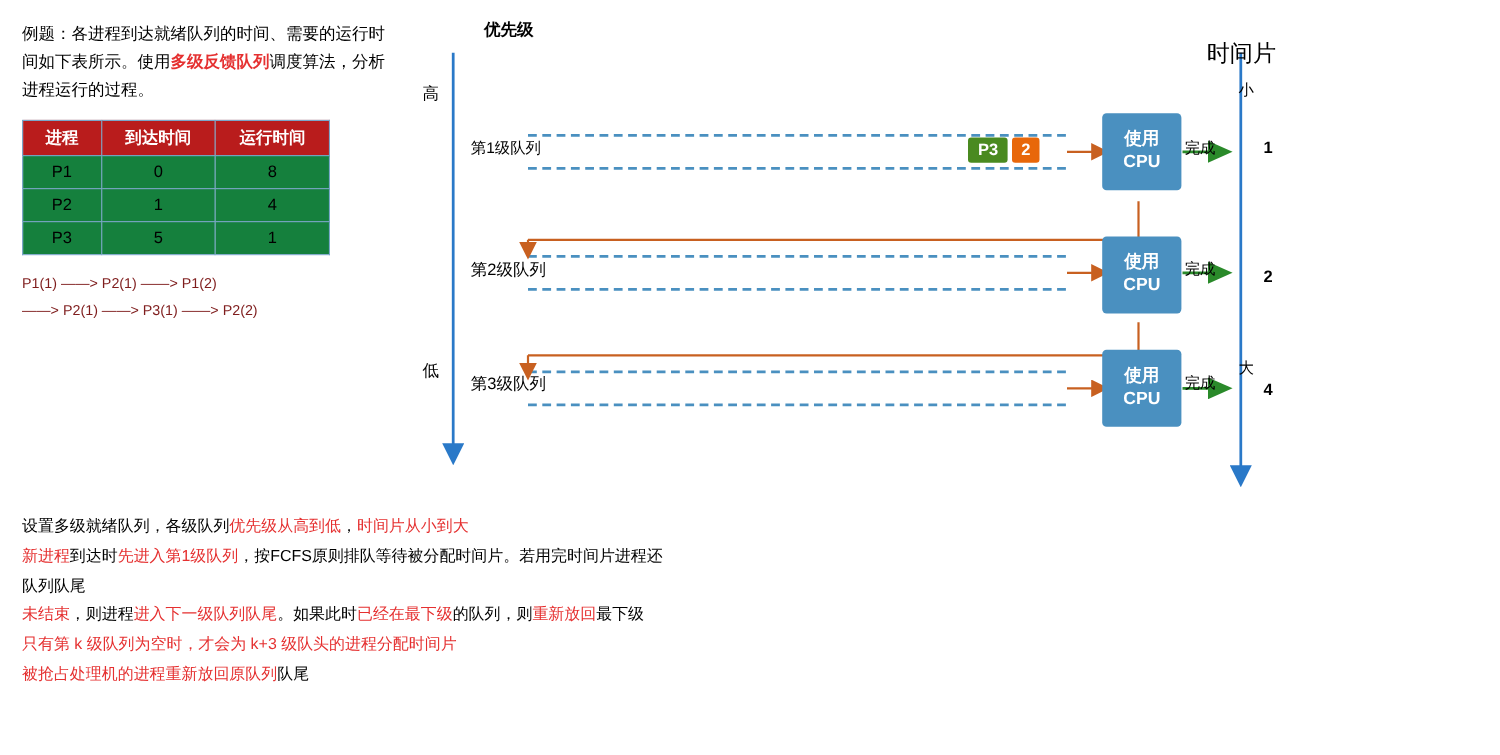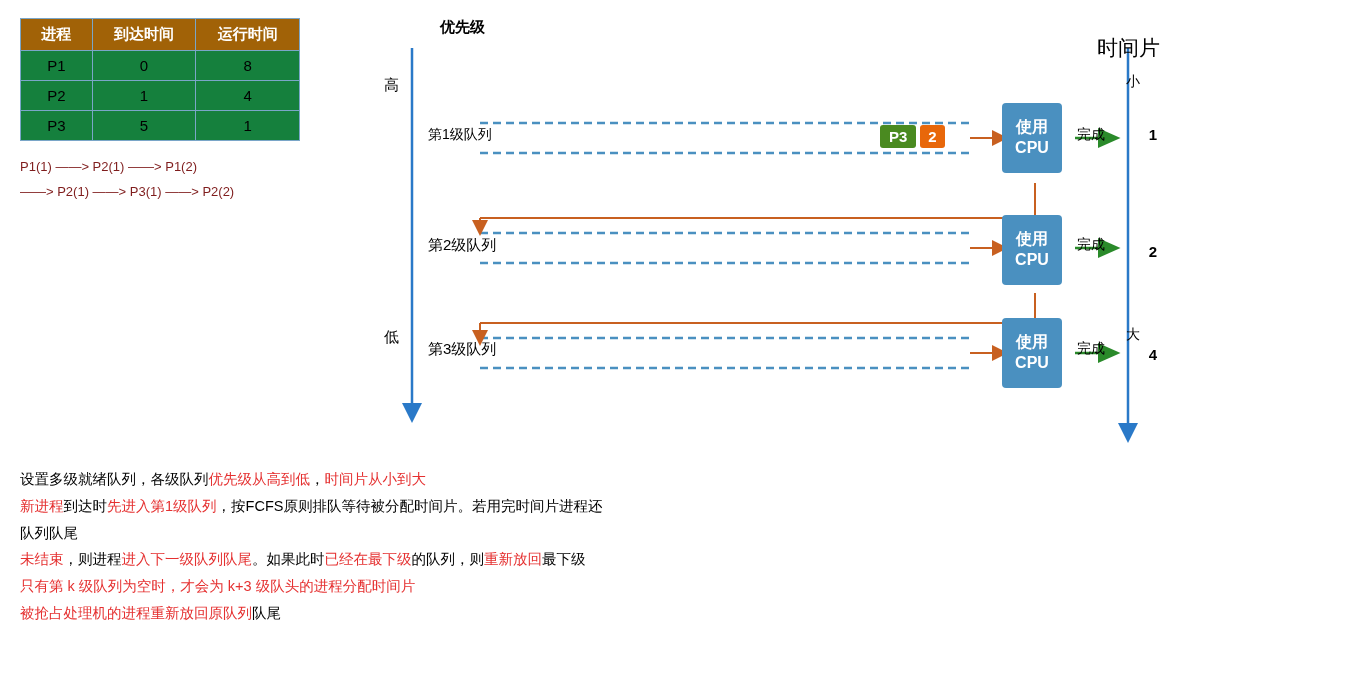--- a/index.html
+++ b/index.html
@@ -40,21 +40,21 @@
       margin-bottom: 14px;
       width: 280px;
     }
     .process-table th, .process-table td {
       border: 1px solid #7aa6c8;
       text-align: center;
       padding: 6px 18px;
       font-size: 15px;
     }
     .process-table thead tr {
-      background: #a16207;
+      background: #b91c1c;
       color: #fff;
       font-family: Liberation Serif, serif;
     }
     .process-table tbody tr {
       background: #15803d;
     }
 
     .schedule-text {
       font-size: 13px;
       line-height: 1.9;
@@ -86,21 +86,21 @@
     
     .cpu-box {
       background: #4a90c0;
       color: #fff;
       font-size: 16px;
       font-weight: bold;
       text-align: center;
       padding: 10px 14px;
       border-radius: 4px;
       line-height: 1.3;
-      width: 60px;
+      width: 72px;
       height: 70px;
       display: flex;
       align-items: center;
       justify-content: center;
     }
 
     
     .p3-badge {
       background: #4a8a20;
       color: #fff;
@@ -139,20 +139,23 @@
       height: 100%;
       pointer-events: none;
     }
   </style>
 </head>
 <body>
 
 <div class="top-section">
 
   <div class="left-panel">
+    <div class="intro-text">
+      <span>例题：各进程到达就绪队列的时间、需要的运行时间如下表所示。使用</span><span class="highlight-red">多级反馈队列</span><span>调度算法，分析</span><br><span>进程运行的过程。</span>
+    </div>
 
     <table class="process-table">
       <thead>
         <tr>
           <th>进程</th>
           <th>到达时间</th>
           <th>运行时间</th>
         </tr>
       </thead>
       <tbody>

